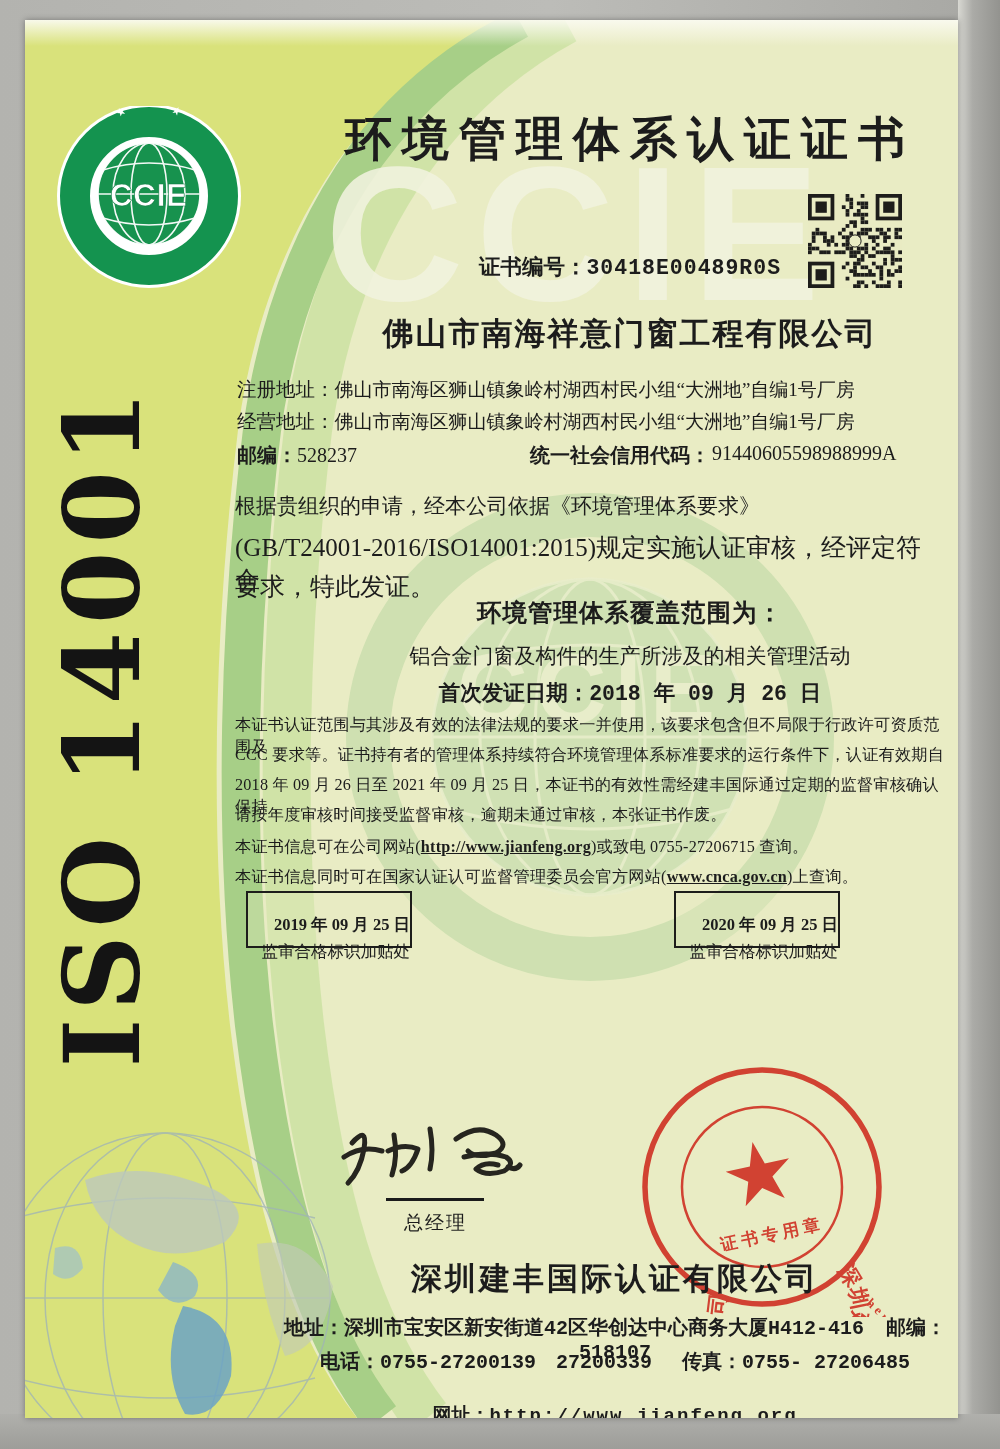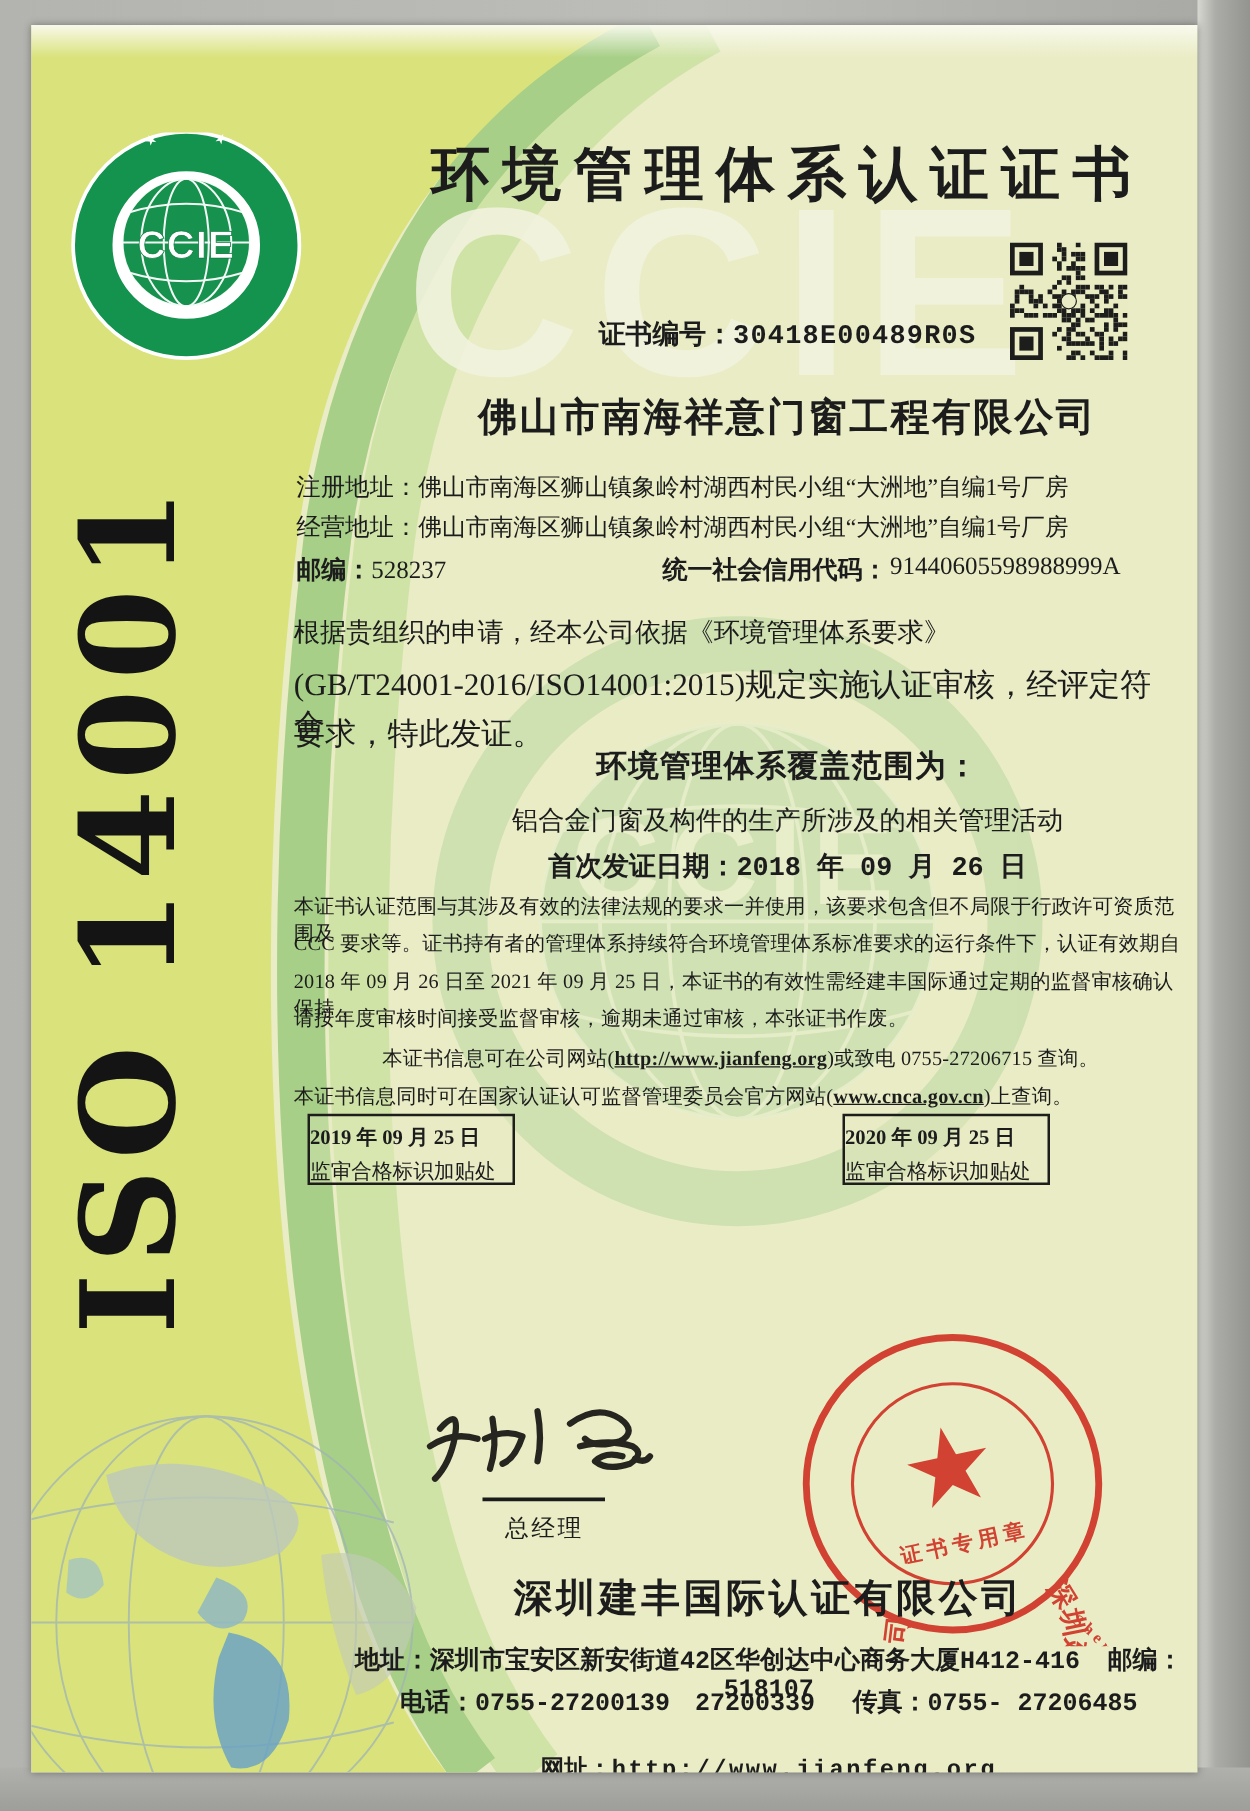--- a/index.html
+++ b/index.html
@@ -15,22 +15,22 @@
     background:linear-gradient(90deg,#d8d8d2 0%,#ababa7 35%,#93938f 100%);}
   #scan-bottom{left:0;top:1414px;width:1000px;height:35px;
     background:linear-gradient(180deg,#b0b0ac 0%,#9d9d99 100%);}
   #page{left:25px;top:20px;width:933px;height:1398px;background:#e9ecc4;overflow:hidden;
     box-shadow:0 0 6px rgba(0,0,0,.35);}
   #page-top-curl{left:0;top:0;width:933px;height:26px;
     background:linear-gradient(180deg,rgba(250,250,240,.95),rgba(250,250,240,0));}
   #cream-ccie{left:300px;top:118px;font-size:192px;font-weight:bold;letter-spacing:12px;
     color:#f2f3df;opacity:.88;font-family:"Liberation Sans",sans-serif;line-height:1;}
   .finetext{font-size:16.2px;letter-spacing:.2px;}
-  .sticker{width:166px;height:57px;border:2px solid #1d1d1b;text-align:left;
-    padding-top:6px;box-sizing:border-box;background:rgba(233,236,196,.35);}
+  .sticker{width:166px;height:57px;border:2px solid #1d1d1b;text-align:right;
+    padding-top:21px;box-sizing:border-box;background:rgba(233,236,196,.35);}
   .sticker .d{font-size:16.5px;font-weight:bold;}
   .sticker .l{font-size:16.5px;margin-top:5px;}
 </style>
 </head>
 <body>
 
 <div class="abs" id="scan-right"></div>
 <div class="abs" id="scan-bottom"></div>
 
 <div class="abs" id="page">
@@ -333,21 +333,21 @@
   <div class="abs t ctr" style="left:285px;top:622px;width:640px;font-size:21px;">铝合金门窗及构件的生产所涉及的相关管理活动</div>
   <div class="abs t ctr" style="left:285px;top:658px;width:640px;font-size:21.5px;">
     <span class="b">首次发证日期：</span><span class="b">2018 年 09 月 26 日</span>
   </div>
 
   <div class="abs t finetext" style="left:210px;top:694px;width:715px;">本证书认证范围与其涉及有效的法律法规的要求一并使用，该要求包含但不局限于行政许可资质范围及</div>
   <div class="abs t finetext" style="left:210px;top:724px;width:715px;">CCC 要求等。证书持有者的管理体系持续符合环境管理体系标准要求的运行条件下，认证有效期自</div>
   <div class="abs t finetext" style="left:210px;top:754px;width:715px;">2018 年 09 月 26 日至 2021 年 09 月 25 日，本证书的有效性需经建丰国际通过定期的监督审核确认保持，</div>
   <div class="abs t finetext" style="left:210px;top:784px;width:715px;">请按年度审核时间接受监督审核，逾期未通过审核，本张证书作废。</div>
 
-  <div class="abs t finetext" style="left:210px;top:816px;width:715px;text-align:center;">
+  <div class="abs t finetext" style="left:210px;top:816px;width:715px;">
     <span>本证书信息可在公司网站(</span><span class="u">http://www.jianfeng.org</span><span>)或致电 0755-27206715 查询。</span>
   </div>
   <div class="abs t finetext" style="left:210px;top:846px;width:715px;">
     <span>本证书信息同时可在国家认证认可监督管理委员会官方网站(</span><span class="u">www.cnca.gov.cn</span><span>)上查询。</span>
   </div>
 
   <div class="abs t sticker" style="left:221px;top:871px;">
     <div class="d">2019 年 09 月 25 日</div>
     <div class="l">监审合格标识加贴处</div>
   </div>

